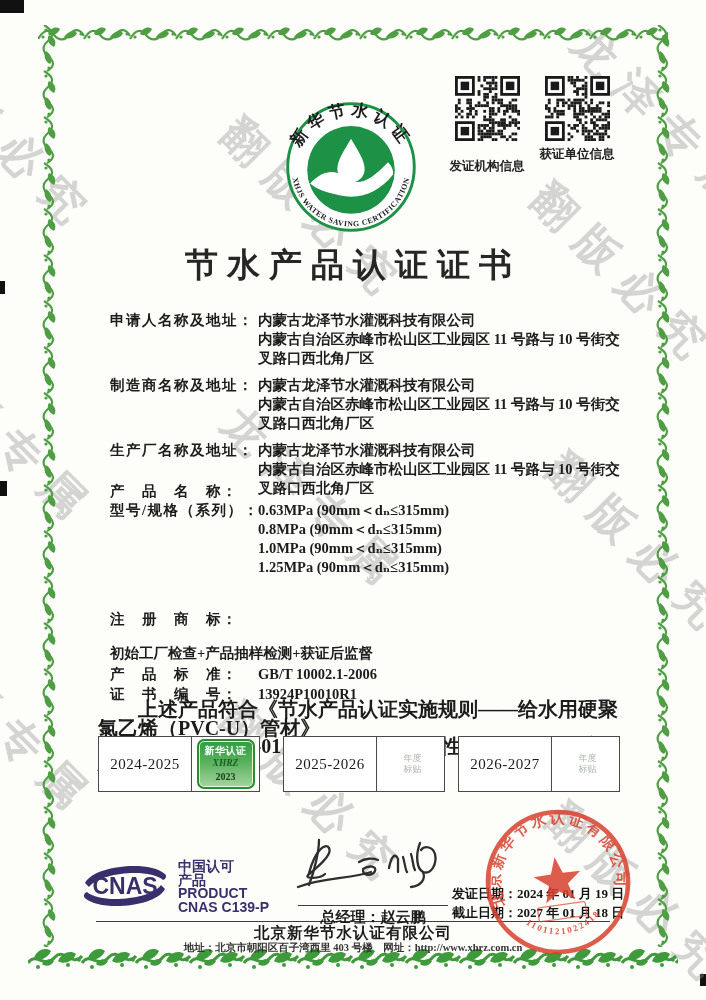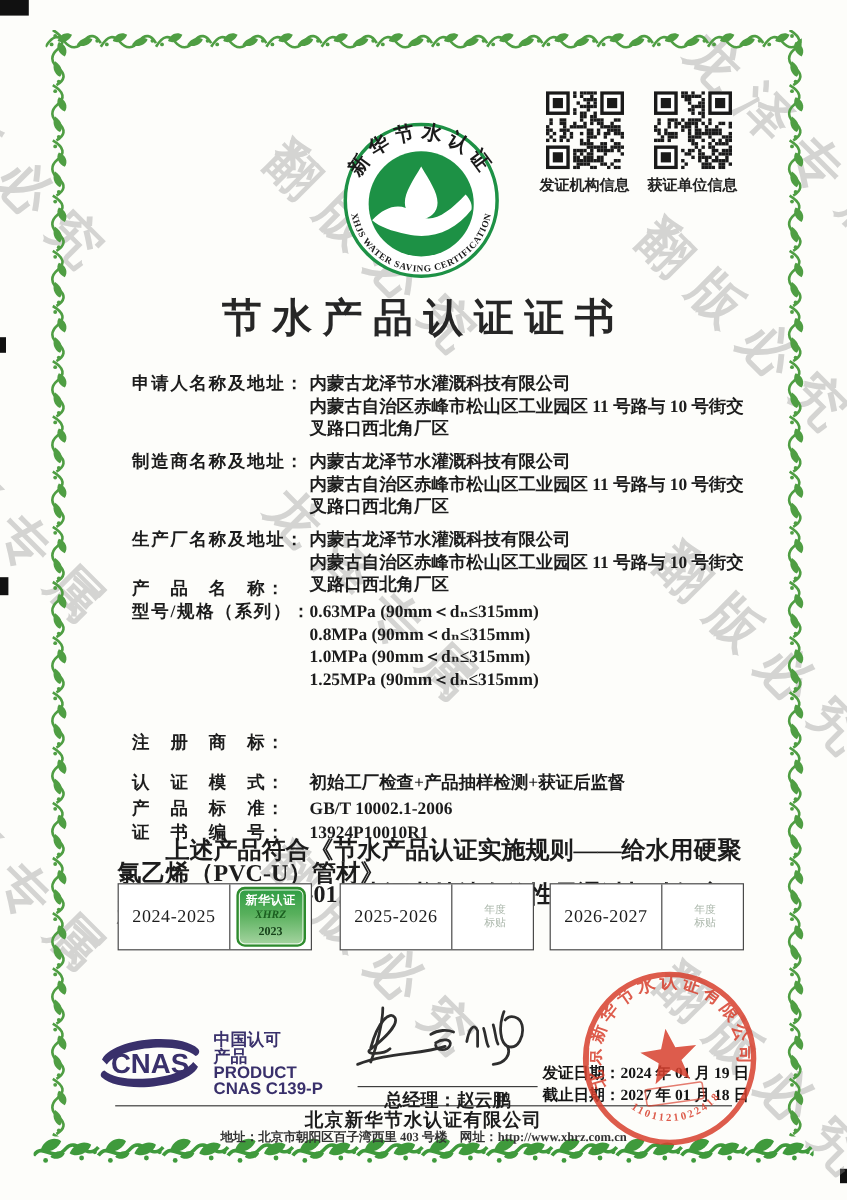--- a/index.html
+++ b/index.html
@@ -560,21 +560,21 @@
         <rect x="0" y="0" width="21" height="21" fill="#1a1a1a"></rect>
         <rect x="3" y="3" width="15" height="15" fill="#fff"></rect>
         <rect x="6" y="6" width="9" height="9" fill="#1a1a1a"></rect>
         <rect x="48" y="0" width="21" height="21" fill="#1a1a1a"></rect>
         <rect x="51" y="3" width="15" height="15" fill="#fff"></rect>
         <rect x="54" y="6" width="9" height="9" fill="#1a1a1a"></rect>
         <rect x="0" y="48" width="21" height="21" fill="#1a1a1a"></rect>
         <rect x="3" y="51" width="15" height="15" fill="#fff"></rect>
         <rect x="6" y="54" width="9" height="9" fill="#1a1a1a"></rect>
       </svg></div>
-  <div class="qr-label" style="left:432px;top:146px">发证机构信息</div>
+  <div class="qr-label" style="left:432px;top:158px">发证机构信息</div>
   <div class="qr-label" style="left:522px;top:146px">获证单位信息</div>
 
   <div class="title">节水产品认证证书</div>
 
   <div class="block" style="top:311px">
     <div class="group">
       <div class="frow">
           <div class="flabel">申请人名称及地址：</div>
         <div class="fvalue">内蒙古龙泽节水灌溉科技有限公司</div>
         </div>
@@ -644,21 +644,20 @@
 
   <div class="block" style="top:610px">
     <div class="frow">
         <div class="flabel">注　册　商　标：</div>
       <div class="fvalue"></div>
       </div>
   </div>
 
   <div class="block rows20" style="top:643px">
     <div class="frow">
-        <div class="flabel">认　证　模　式：</div>
       <div class="fvalue">初始工厂检查+产品抽样检测+获证后监督</div>
       </div>
     <div class="frow">
         <div class="flabel">产　品　标　准：</div>
       <div class="fvalue">GB/T 10002.1-2006</div>
       </div>
     <div class="frow">
         <div class="flabel">证　书　编　号：</div>
       <div class="fvalue">13924P10010R1</div>
       </div>

